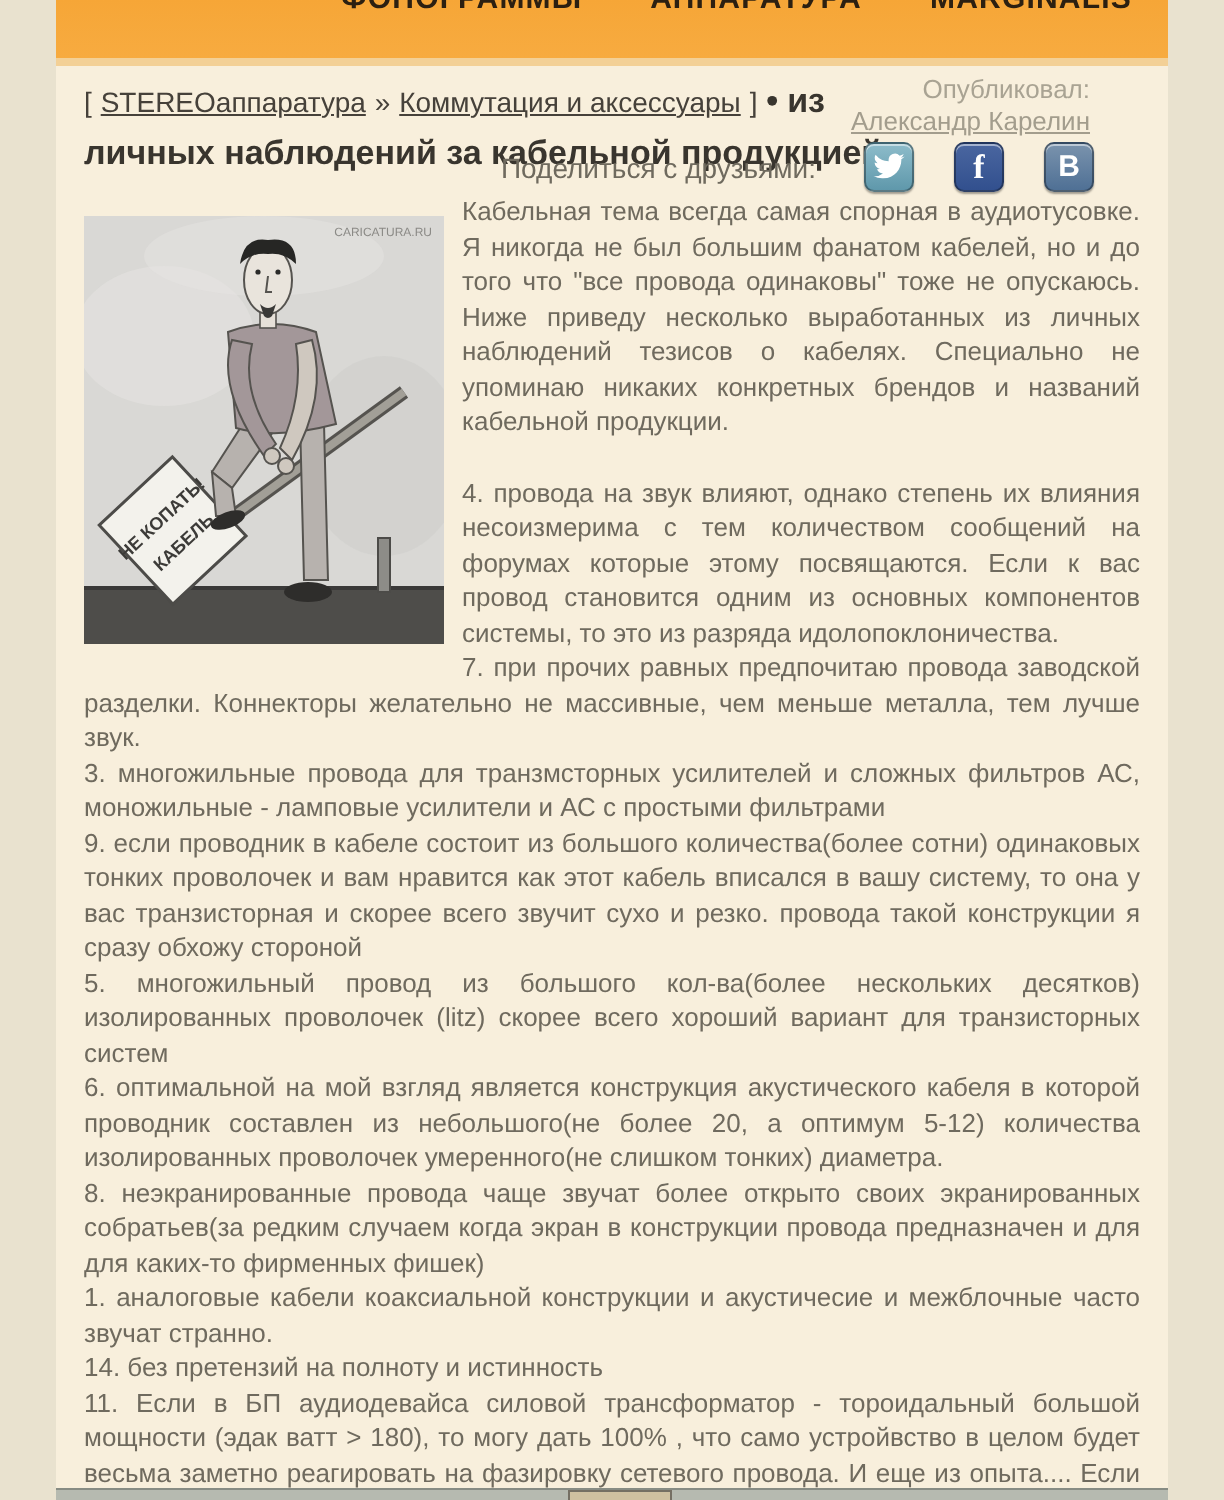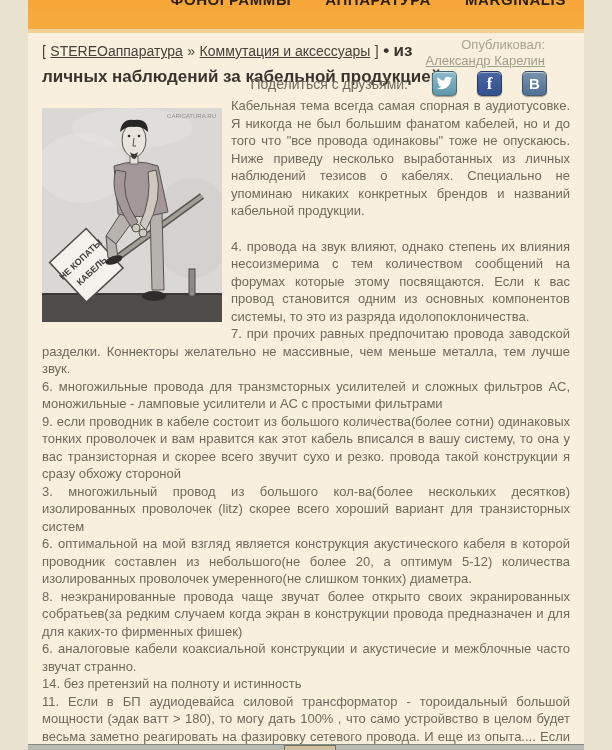--- a/index.html
+++ b/index.html
@@ -132,26 +132,26 @@
       <circle cx="87" cy="28" r="1.3" fill="#2b2b29"></circle>
       <circle cx="97" cy="28" r="1.3" fill="#2b2b29"></circle>
       <path d="M92 30 L91 38 L94 38" fill="none" stroke="#55534f" stroke-width="1"></path>
       <path d="M88 44 Q92 48 96 44 L94 50 Q92 52 90 50 Z" fill="#3a3937"></path>
     </svg>
 
     <p class="intro">Кабельная тема всегда самая спорная в аудиотусовке. Я никогда не был большим фанатом кабелей, но и до того что "все провода одинаковы" тоже не опускаюсь. Ниже приведу несколько выработанных из личных наблюдений тезисов о кабелях. Специально не упоминаю никаких конкретных брендов и названий кабельной продукции.</p>
 
     <div class="ti">4. провода на звук влияют, однако степень их влияния несоизмерима с тем количеством сообщений на форумах которые этому посвящаются. Если к вас провод становится одним из основных компонентов системы, то это из разряда идолопоклоничества.</div>
     <div class="ti">7. при прочих равных предпочитаю провода заводской разделки. Коннекторы желательно не массивные, чем меньше металла, тем лучше звук.</div>
-    <div class="ti">6. многожильные провода для транзмсторных усилителей и сложных фильтров АС, моножильные - ламповые усилители и АС с простыми фильтрами</div>
+    <div class="ti">3. многожильные провода для транзмсторных усилителей и сложных фильтров АС, моножильные - ламповые усилители и АС с простыми фильтрами</div>
     <div class="ti">9. если проводник в кабеле состоит из большого количества(более сотни) одинаковых тонких проволочек и вам нравится как этот кабель вписался в вашу систему, то она у вас транзисторная и скорее всего звучит сухо и резко. провода такой конструкции я сразу обхожу стороной</div>
-    <div class="ti">3. многожильный провод из большого кол-ва(более нескольких десятков) изолированных проволочек (litz) скорее всего хороший вариант для транзисторных систем</div>
+    <div class="ti">5. многожильный провод из большого кол-ва(более нескольких десятков) изолированных проволочек (litz) скорее всего хороший вариант для транзисторных систем</div>
     <div class="ti">6. оптимальной на мой взгляд является конструкция акустического кабеля в которой проводник составлен из небольшого(не более 20, а оптимум 5-12) количества изолированных проволочек умеренного(не слишком тонких) диаметра.</div>
     <div class="ti">8. неэкранированные провода чаще звучат более открыто своих экранированных собратьев(за редким случаем когда экран в конструкции провода предназначен и для для каких-то фирменных фишек)</div>
-    <div class="ti">6. аналоговые кабели коаксиальной конструкции и акустичесие и межблочные часто звучат странно.</div>
+    <div class="ti">1. аналоговые кабели коаксиальной конструкции и акустичесие и межблочные часто звучат странно.</div>
     <div class="ti">14. без претензий на полноту и истинность</div>
     <div class="ti">11. Если в БП аудиодевайса силовой трансформатор - тороидальный большой мощности (эдак ватт &gt; 180), то могу дать 100% , что само устройвство в целом будет весьма заметно реагировать на фазировку сетевого провода. И еще из опыта.... Если в БП не тор, то влияние фазировки сетевого подключения не так заметно выражено .... Поэтому и неудивительно что аудиофилы 1950-х, 1960-х и не замечали фазировки сетевого подключения .... не было тогда торов в их усилителях.</div>
   </div>
 
   <div class="bottom-edge"></div>
   <div class="bottom-notch"></div>
 
 </div>
 
 </body></html>

